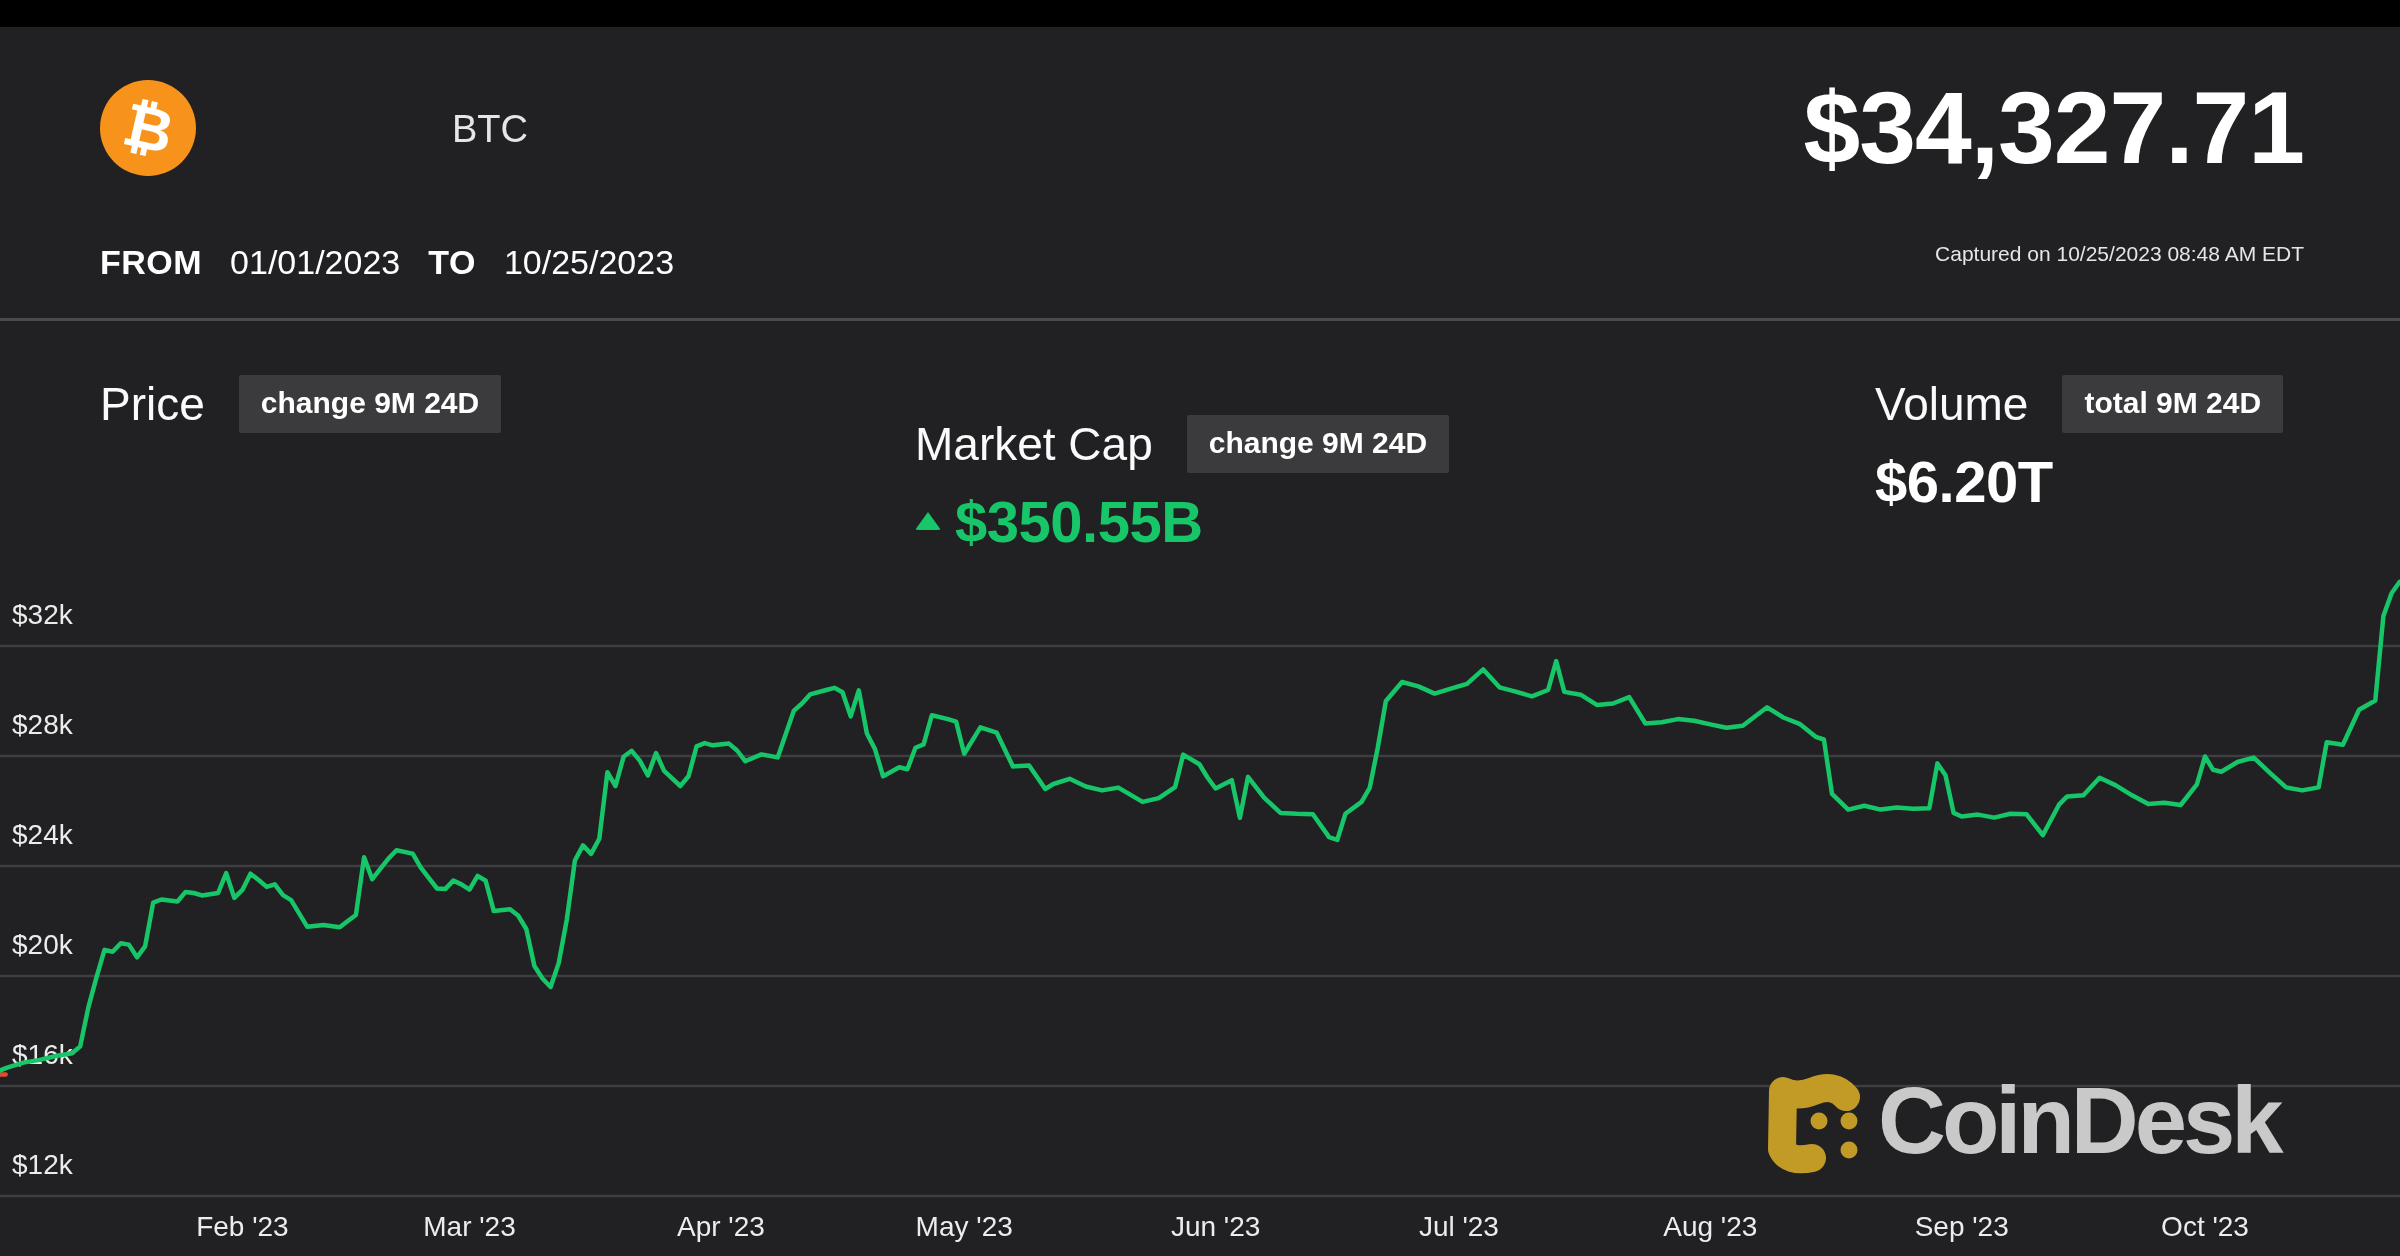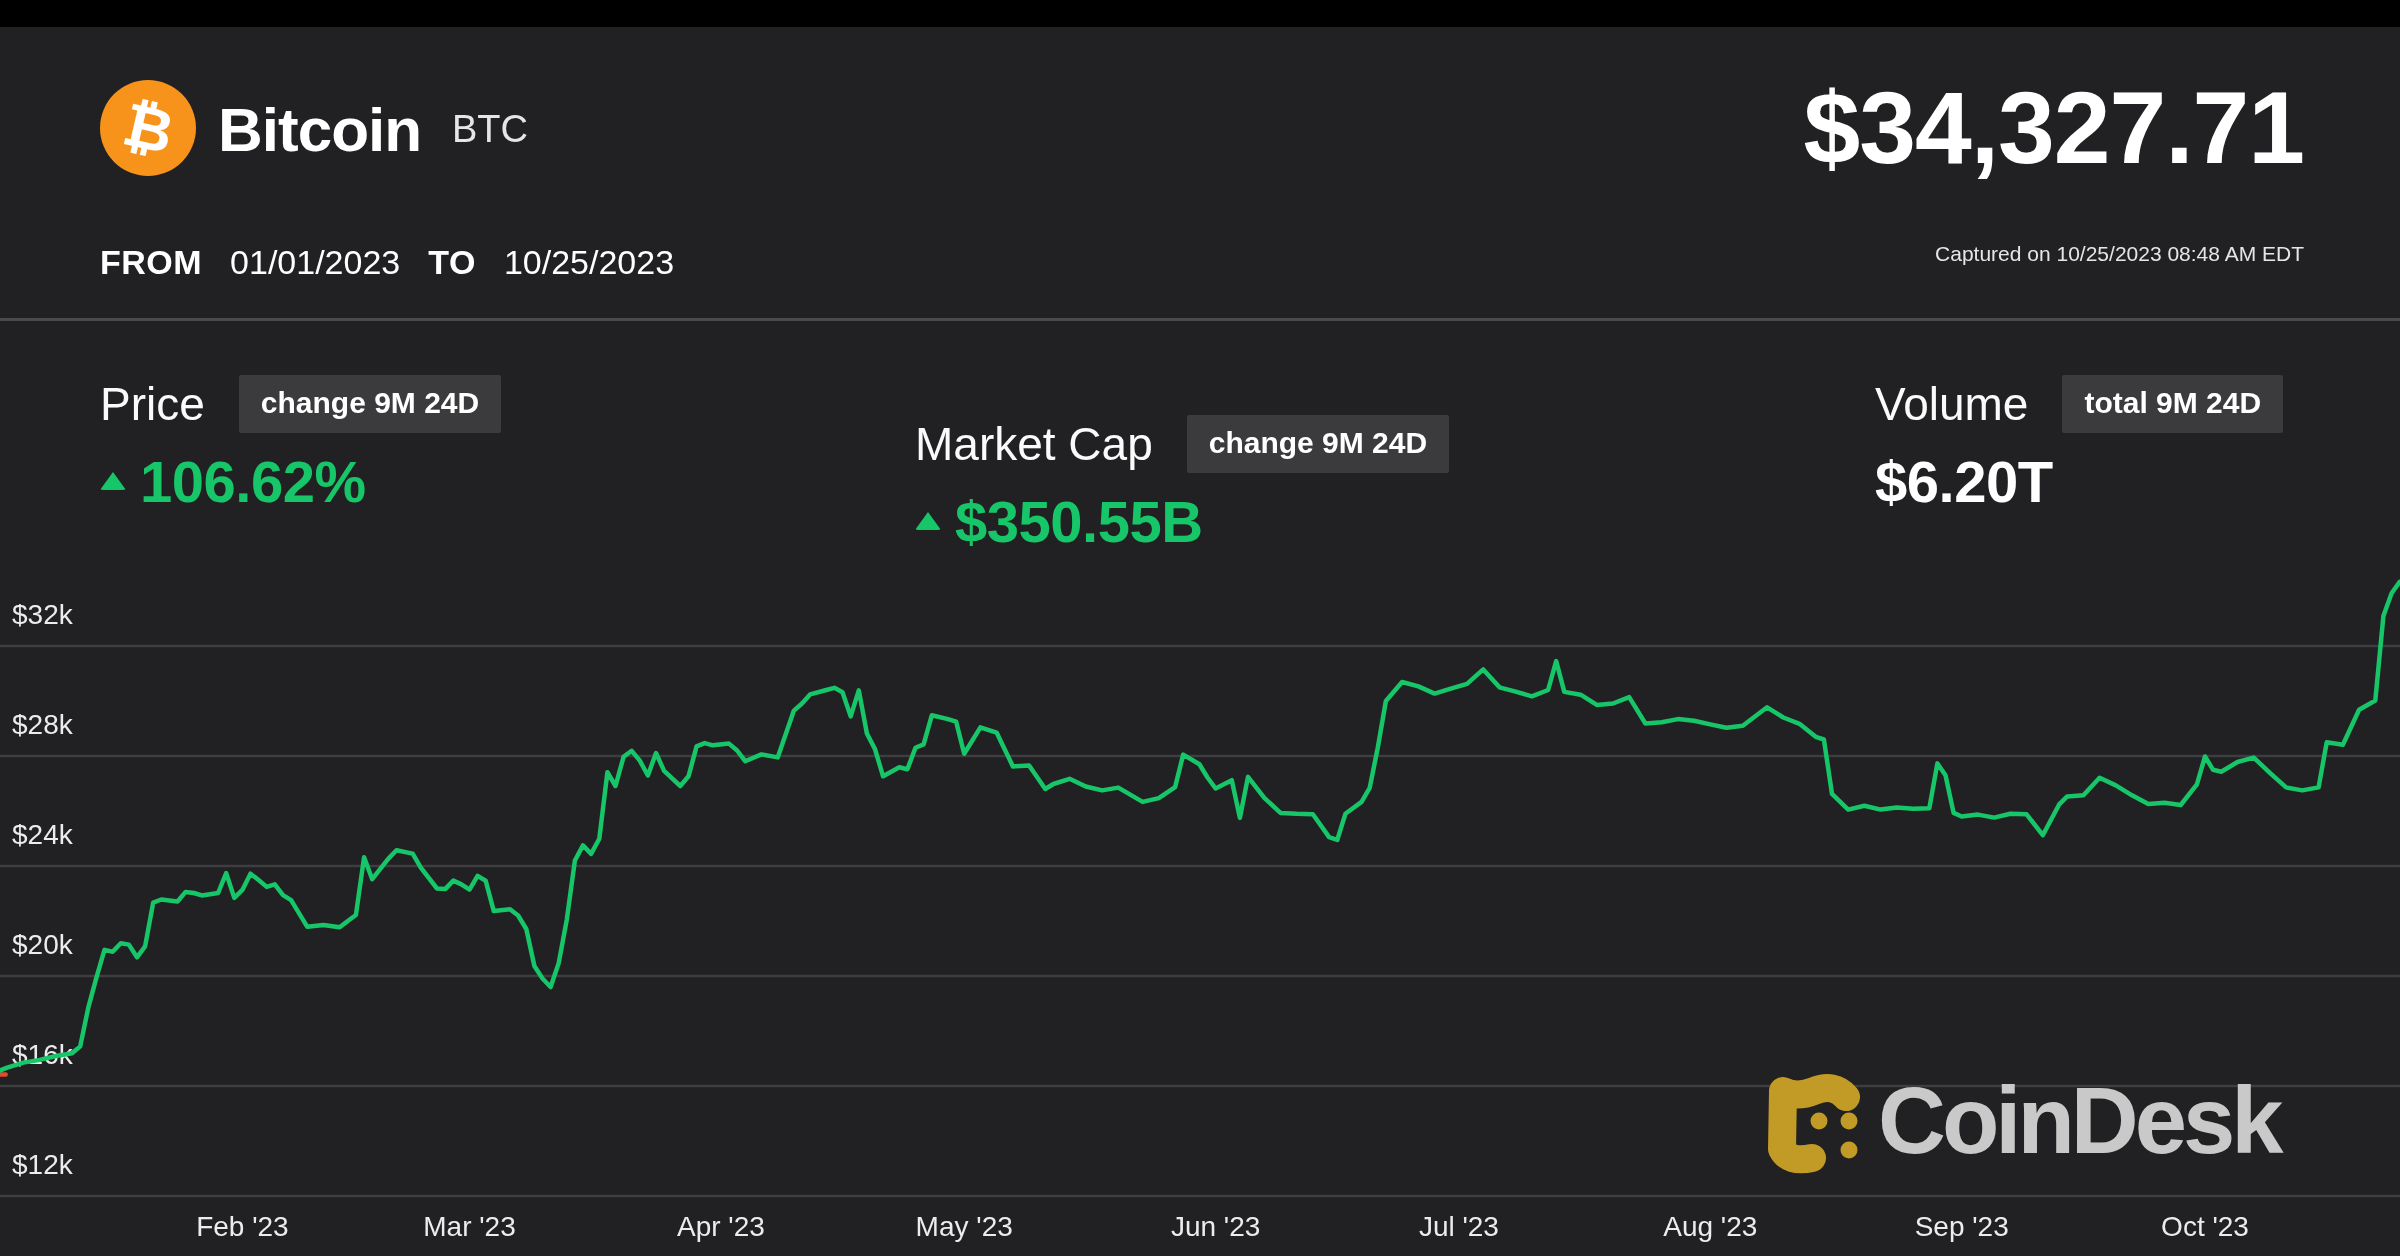--- a/index.html
+++ b/index.html
@@ -61,43 +61,38 @@
 </head>
 <body>
 
 <div id="canvas">
 
   <div class="topbar"></div>
 
   <div class="coin-logo">
     <span class="btc-glyph">₿</span>
   </div>
-  <div class="coin-name">Bitcoin</div>
   <div class="coin-symbol">BTC</div>
 
   <div class="range-row">
     <span class="lbl">FROM</span>
     <span>01/01/2023</span>
     <span class="lbl">TO</span>
     <span>10/25/2023</span>
   </div>
 
   <div class="big-price">$34,327.71</div>
   <div class="captured">Captured on 10/25/2023 08:48 AM EDT</div>
 
   <div class="divider"></div>
 
   <div class="stat-col c1">
     <div class="stat-head">
       <span class="stat-label">Price</span>
       <span class="stat-badge">change 9M 24D</span>
-    </div>
-    <div class="stat-value-row">
-      <span class="tri-up"></span>
-      <span class="stat-value green">106.62%</span>
     </div>
   </div>
 
   <div class="stat-col c2">
     <div class="stat-head">
       <span class="stat-label">Market Cap</span>
       <span class="stat-badge">change 9M 24D</span>
     </div>
     <div class="stat-value-row">
       <span class="tri-up"></span>

